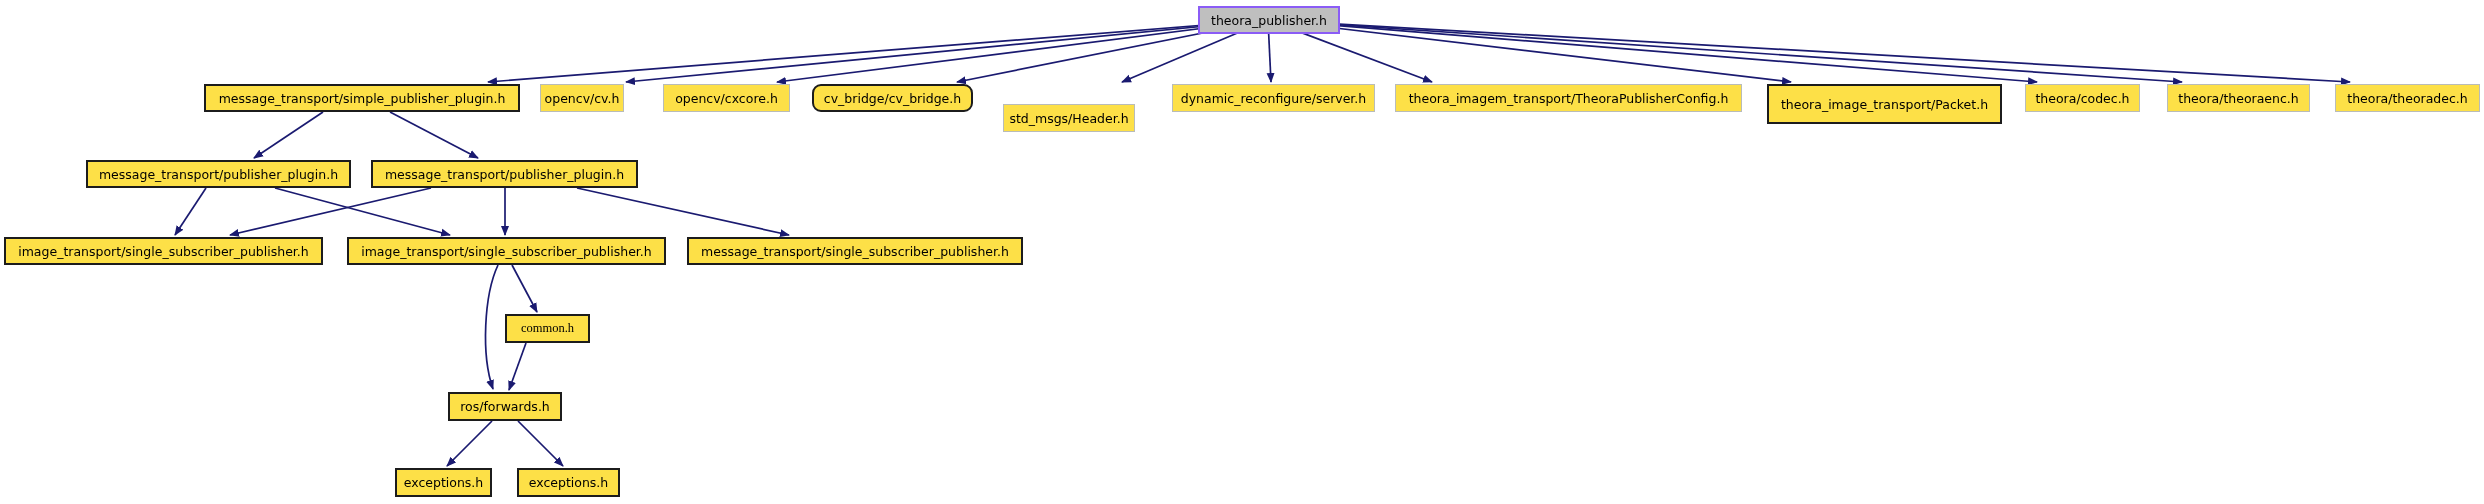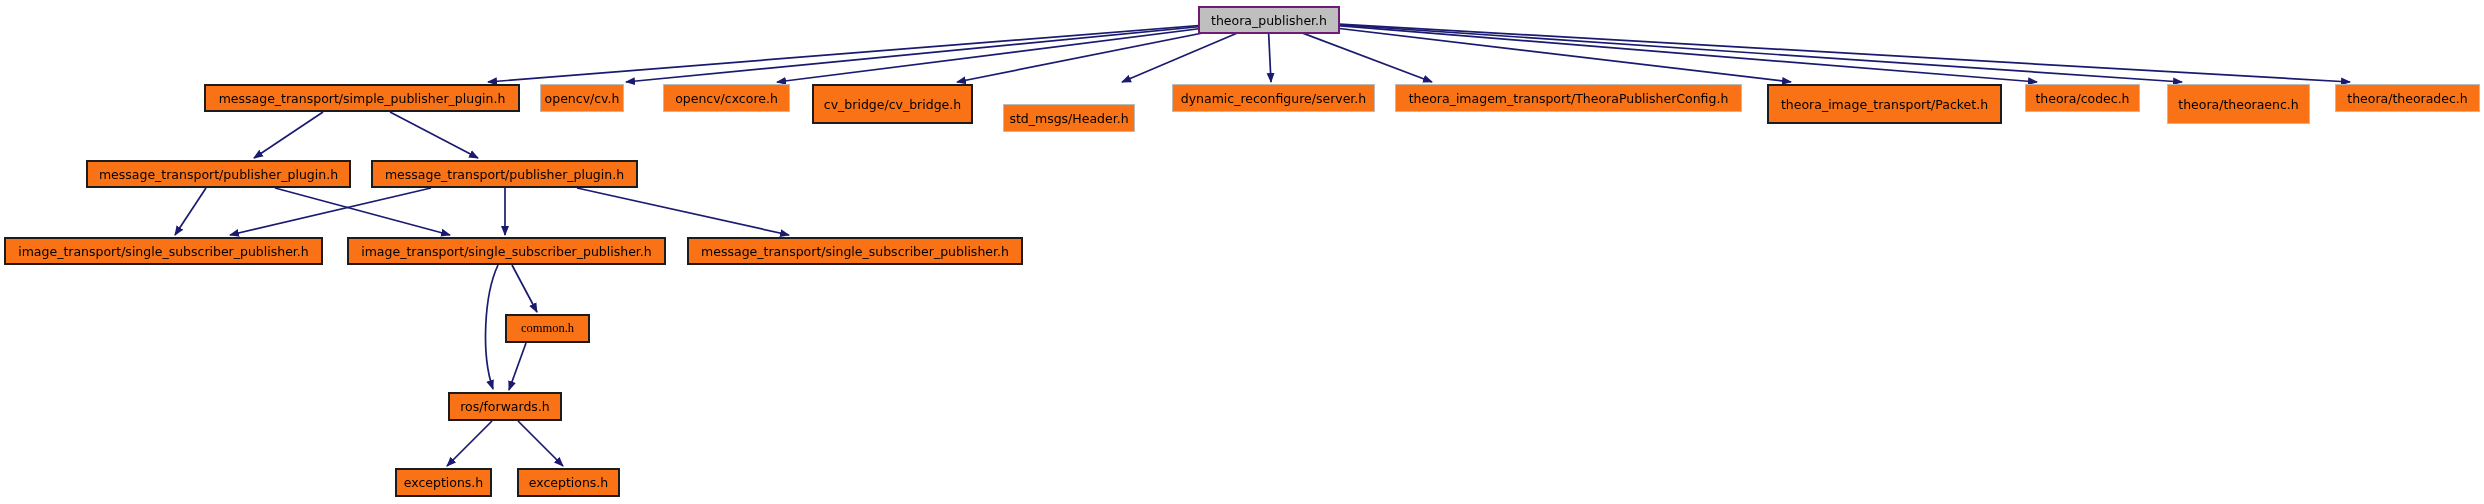--- a/index.html
+++ b/index.html
@@ -17,34 +17,34 @@
   }
   #edge-layer {
     position: absolute;
     left: 0;
     top: 0;
     z-index: 0;
   }
   .node {
     position: absolute;
     box-sizing: border-box;
-    background: #f97316;
+    background: #fde047;
     color: #000000;
     font-size: 12.5px;
     text-align: center;
     white-space: nowrap;
     display: flex;
     align-items: center;
     justify-content: center;
     z-index: 1;
     cursor: default;
   }
   .node.main {
     background: #bfbfbf;
-    border: 2px solid #701a75;
+    border: 2px solid #8b5cf6;
     font-weight: normal;
   }
   .node.linked {
     border: 2px solid #1c1c1c;
     cursor: pointer;
   }
   .node.external {
     border: 1px solid #b9bcb9;
   }
 </style>
@@ -82,27 +82,27 @@
         <line x1="526" y1="343" x2="509" y2="390" stroke="#1a1a70" stroke-width="1.7" marker-end="url(#arrowhead)"></line>
         <line x1="492" y1="421" x2="447" y2="466" stroke="#1a1a70" stroke-width="1.7" marker-end="url(#arrowhead)"></line>
         <line x1="518" y1="421" x2="563" y2="466" stroke="#1a1a70" stroke-width="1.7" marker-end="url(#arrowhead)"></line>
       </g>
   </svg>
   <div id="node-layer">
       <div class="node main" style="left: 1198px; top: 6px; width: 142px; height: 28px;">theora_publisher.h</div>
       <div class="node linked" style="left: 204px; top: 84px; width: 316px; height: 28px;">message_transport/simple_publisher_plugin.h</div>
       <div class="node external" style="left: 540px; top: 84px; width: 84px; height: 28px;">opencv/cv.h</div>
       <div class="node external" style="left: 663px; top: 84px; width: 127px; height: 28px;">opencv/cxcore.h</div>
-      <div class="node linked" style="left: 812px; top: 84px; width: 161px; height: 40px;">cv_bridge/cv_bridge.h</div>
+      <div class="node linked" style="left: 812px; top: 84px; width: 161px; height: 28px; border-radius: 9px;">cv_bridge/cv_bridge.h</div>
       <div class="node external" style="left: 1003px; top: 84px; width: 132px; height: 28px; margin-top: 20px;">std_msgs/Header.h</div>
       <div class="node external" style="left: 1172px; top: 84px; width: 203px; height: 28px;">dynamic_reconfigure/server.h</div>
       <div class="node external" style="left: 1395px; top: 84px; width: 347px; height: 28px;">theora_imagem_transport/TheoraPublisherConfig.h</div>
       <div class="node linked" style="left: 1767px; top: 84px; width: 235px; height: 40px;">theora_image_transport/Packet.h</div>
       <div class="node external" style="left: 2025px; top: 84px; width: 115px; height: 28px;">theora/codec.h</div>
-      <div class="node external" style="left: 2167px; top: 84px; width: 143px; height: 40px;">theora/theoraenc.h</div>
+      <div class="node external" style="left: 2167px; top: 84px; width: 143px; height: 28px;">theora/theoraenc.h</div>
       <div class="node external" style="left: 2335px; top: 84px; width: 145px; height: 28px;">theora/theoradec.h</div>
       <div class="node linked" style="left: 86px; top: 160px; width: 265px; height: 28px;">message_transport/publisher_plugin.h</div>
       <div class="node linked" style="left: 371px; top: 160px; width: 267px; height: 28px;">message_transport/publisher_plugin.h</div>
       <div class="node linked" style="left: 4px; top: 237px; width: 319px; height: 28px;">image_transport/single_subscriber_publisher.h</div>
       <div class="node linked" style="left: 347px; top: 237px; width: 319px; height: 28px;">image_transport/single_subscriber_publisher.h</div>
       <div class="node linked" style="left: 687px; top: 237px; width: 336px; height: 28px; text-align: center;">message_transport/single_subscriber_publisher.h</div>
       <div class="node linked" style="left: 505px; top: 314px; width: 85px; height: 29px; font-family: Liberation Serif, serif;">common.h</div>
       <div class="node linked" style="left: 448px; top: 392px; width: 114px; height: 29px;">ros/forwards.h</div>
       <div class="node linked" style="left: 395px; top: 468px; width: 97px; height: 29px;">exceptions.h</div>
       <div class="node linked" style="left: 517px; top: 468px; width: 103px; height: 29px;">exceptions.h</div>

